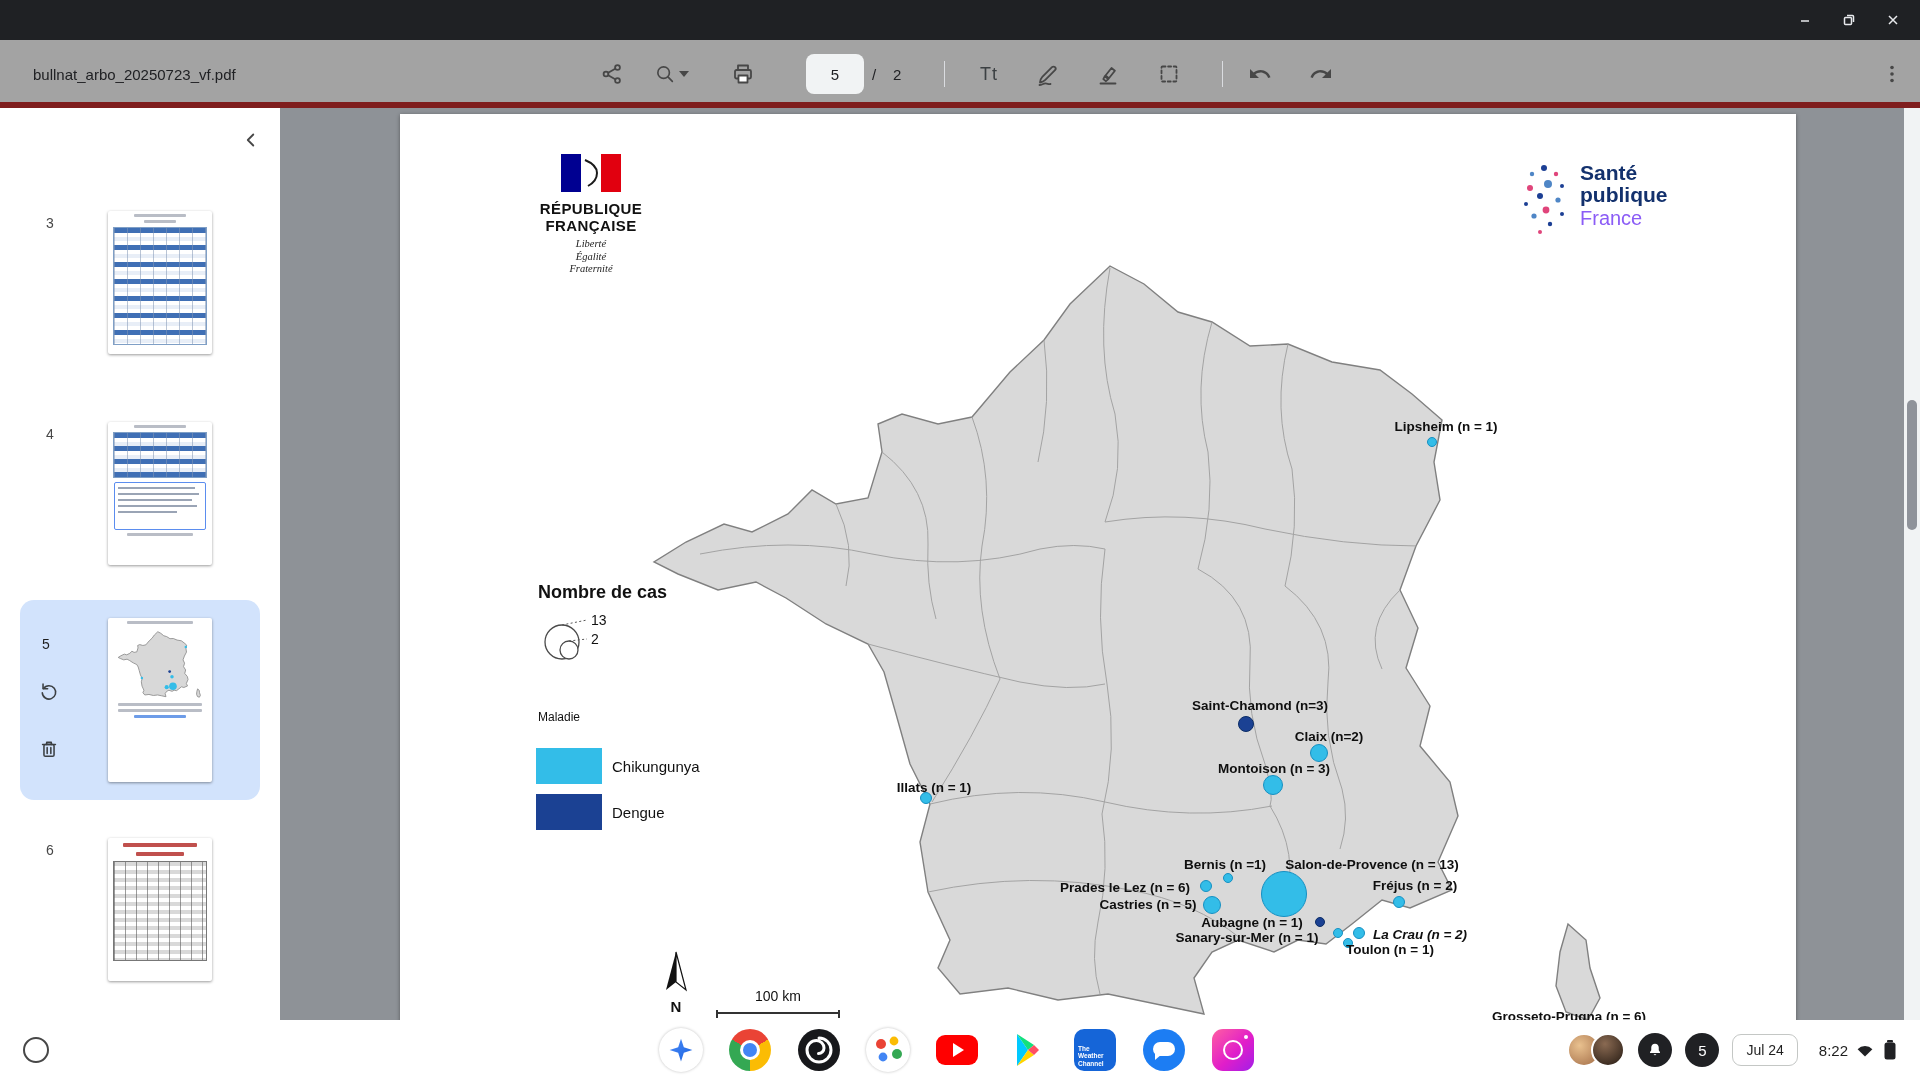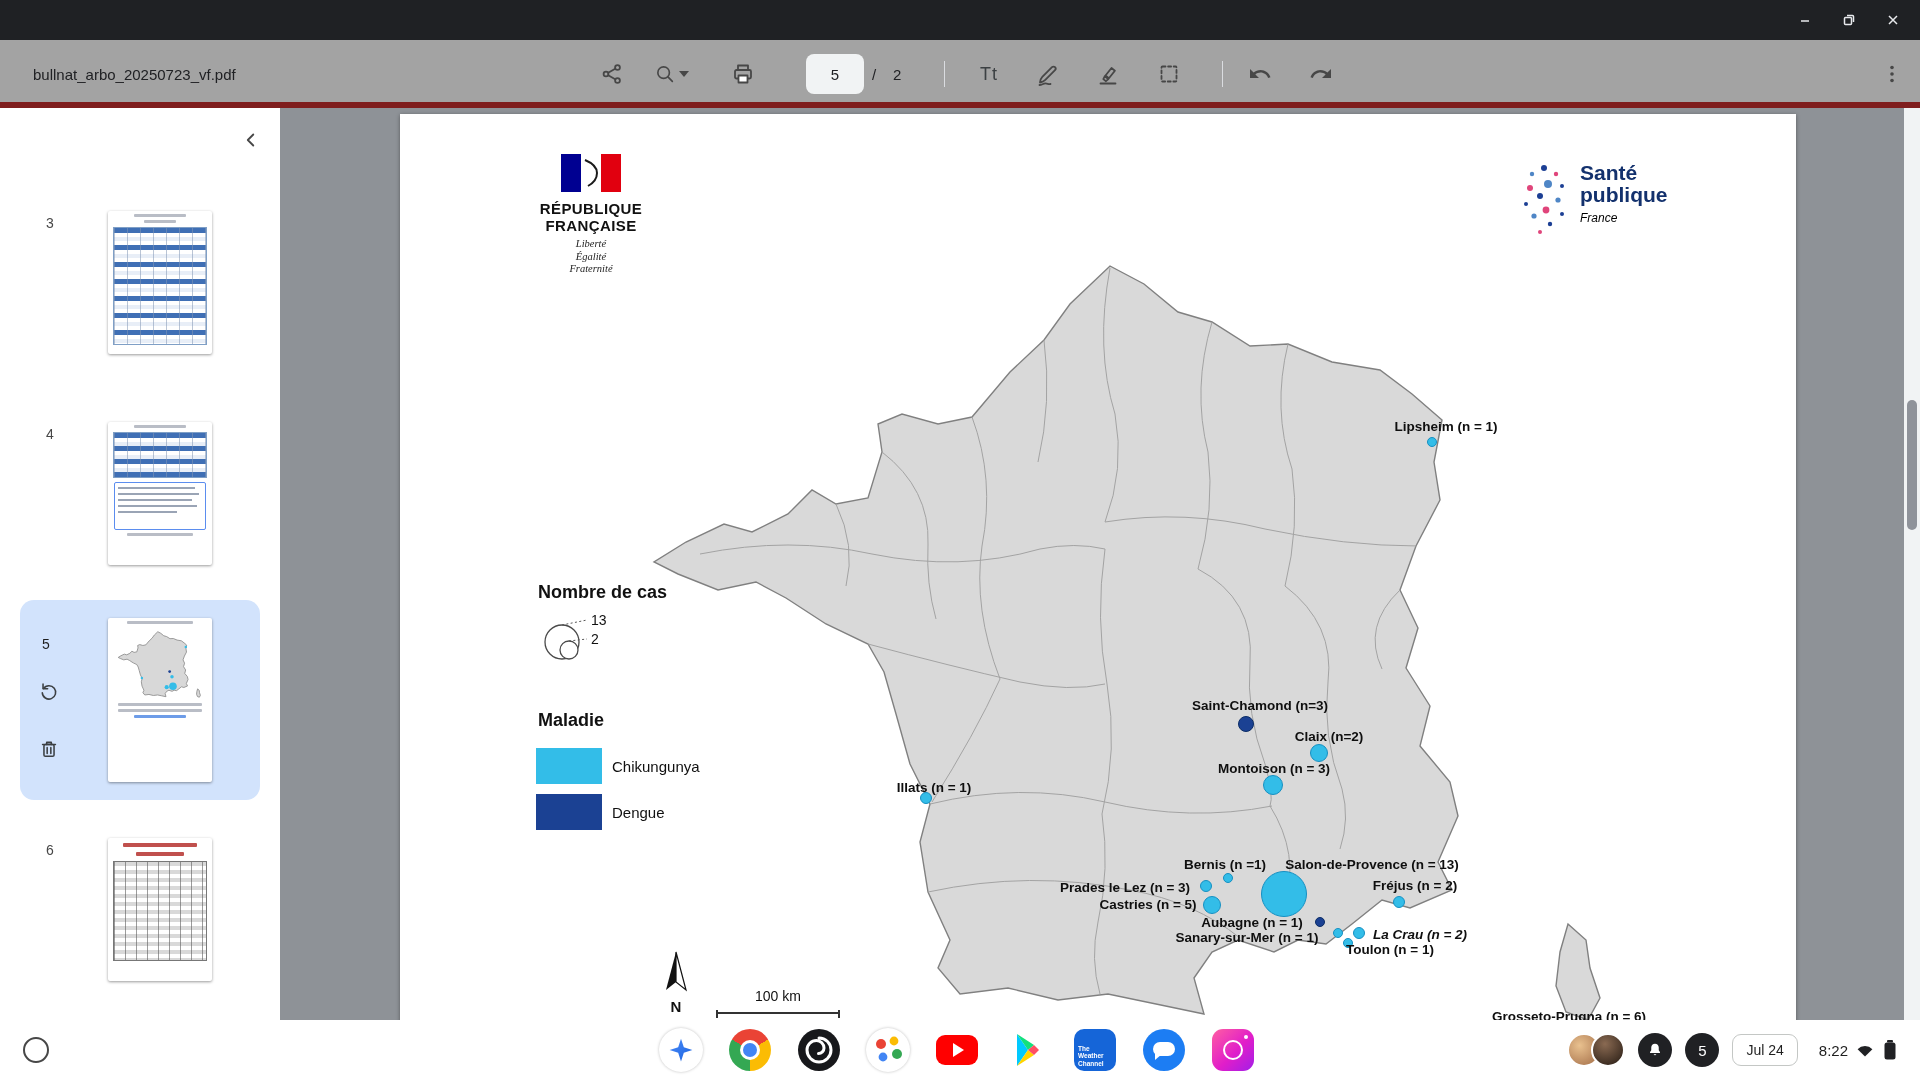--- a/index.html
+++ b/index.html
@@ -60,25 +60,25 @@
   .scrolltrack{position:absolute;right:0;top:0;bottom:0;width:16px;background:#f1f3f4;}
   .scrollthumb{position:absolute;left:3px;top:292px;width:10px;height:130px;background:#8f939a;border-radius:6px;}
 
   
   .rf-logo{position:absolute;left:126px;top:40px;width:130px;text-align:center;}
   .rf-name{font-size:15px;font-weight:bold;color:#111;letter-spacing:.4px;line-height:17px;margin-top:4px;}
   .rf-motto{font-family:"Liberation Serif",serif;font-style:italic;font-size:10.5px;color:#222;line-height:12.5px;margin-top:4px;}
   .doc-title{position:absolute;left:280px;top:42px;width:880px;text-align:center;font-size:26px;font-weight:bold;color:#1a1a1a;}
   .spf-logo{position:absolute;left:1118px;top:48px;display:flex;gap:10px;align-items:flex-start;}
   .spf-text .b{font-size:21px;font-weight:bold;color:#13316d;line-height:22px;}
-  .spf-text .g{font-size:12px;color:#000000;line-height:24px;font-weight:400;font-style:italic;}
+  .spf-text .g{font-size:20px;color:#8b5cf6;line-height:24px;font-weight:400;}
   .france-svg{position:absolute;left:240px;top:140px;}
   .legend-cases-title{position:absolute;left:138px;top:468px;font-size:18px;font-weight:bold;color:#111;}
   .legend-circles{position:absolute;left:134px;top:492px;}
-  .legend-disease-title{position:absolute;left:138px;top:596px;font-size:18px;font-weight:bold;color:#111;}
+  .legend-disease-title{position:absolute;left:138px;top:596px;font-size:12px;font-weight:normal;color:#111;}
   .swatch{position:absolute;left:136px;width:66px;height:36px;}
   .swatch-label{position:absolute;left:212px;font-size:15px;color:#111;}
   .north-arrow{position:absolute;left:258px;top:836px;}
   .north-label{position:absolute;left:258px;top:884px;width:36px;text-align:center;font-size:15px;font-weight:bold;color:#111;}
   .scale-text{position:absolute;left:316px;top:874px;width:124px;text-align:center;font-size:14px;color:#111;}
   .scale-line{position:absolute;left:316px;top:898px;width:124px;border-top:2px solid #333;}
   .scale-line::before,.scale-line::after{content:"";position:absolute;top:-4px;width:2px;height:8px;background:#333;}
   .scale-line::before{left:0;} .scale-line::after{right:0;}
   .map-layer{position:absolute;left:0;top:0;width:100%;height:100%;}
   .map-dot{position:absolute;border-radius:50%;border:1.5px solid;}
@@ -405,21 +405,21 @@
             <div class="map-point-label" style="left: 929px; top: 622px;">Claix (n=2)</div>
             <div class="map-dot" style="left: 863px; top: 661px; width: 20px; height: 20px; background: rgb(51, 189, 232); border-color: rgb(22, 144, 194);"></div>
             <div class="map-point-label" style="left: 874px; top: 654px;">Montoison (n = 3)</div>
             <div class="map-dot" style="left: 520px; top: 678px; width: 12px; height: 12px; background: rgb(51, 189, 232); border-color: rgb(22, 144, 194);"></div>
             <div class="map-point-label" style="left: 534px; top: 673px;">Illats (n = 1)</div>
             <div class="map-dot" style="left: 823px; top: 759px; width: 10px; height: 10px; background: rgb(51, 189, 232); border-color: rgb(22, 144, 194);"></div>
             <div class="map-point-label" style="left: 825px; top: 750px;">Bernis (n =1)</div>
             <div class="map-dot" style="left: 861px; top: 757px; width: 46px; height: 46px; background: rgb(51, 189, 232); border-color: rgb(22, 144, 194);"></div>
             <div class="map-point-label" style="left: 972px; top: 750px;">Salon-de-Provence (n = 13)</div>
             <div class="map-dot" style="left: 800px; top: 766px; width: 12px; height: 12px; background: rgb(51, 189, 232); border-color: rgb(22, 144, 194);"></div>
-            <div class="map-point-label" style="left: 725px; top: 773px;">Prades le Lez (n = 3)</div>
+            <div class="map-point-label" style="left: 725px; top: 773px;">Prades le Lez (n = 6)</div>
             <div class="map-dot" style="left: 803px; top: 782px; width: 18px; height: 18px; background: rgb(51, 189, 232); border-color: rgb(22, 144, 194);"></div>
             <div class="map-point-label" style="left: 748px; top: 790px;">Castries (n = 5)</div>
             <div class="map-dot" style="left: 993px; top: 782px; width: 12px; height: 12px; background: rgb(51, 189, 232); border-color: rgb(22, 144, 194);"></div>
             <div class="map-point-label" style="left: 1015px; top: 771px;">Fréjus (n = 2)</div>
             <div class="map-dot" style="left: 915px; top: 803px; width: 10px; height: 10px; background: rgb(27, 65, 147); border-color: rgb(12, 45, 102);"></div>
             <div class="map-point-label" style="left: 852px; top: 808px;">Aubagne (n = 1)</div>
             <div class="map-dot" style="left: 933px; top: 814px; width: 10px; height: 10px; background: rgb(51, 189, 232); border-color: rgb(22, 144, 194);"></div>
             <div class="map-point-label" style="left: 847px; top: 823px;">Sanary-sur-Mer (n = 1)</div>
             <div class="map-dot" style="left: 953px; top: 813px; width: 12px; height: 12px; background: rgb(51, 189, 232); border-color: rgb(22, 144, 194);"></div>
             <div class="map-point-label" style="left: 1020px; top: 820px; font-style: italic;">La Crau (n = 2)</div>

